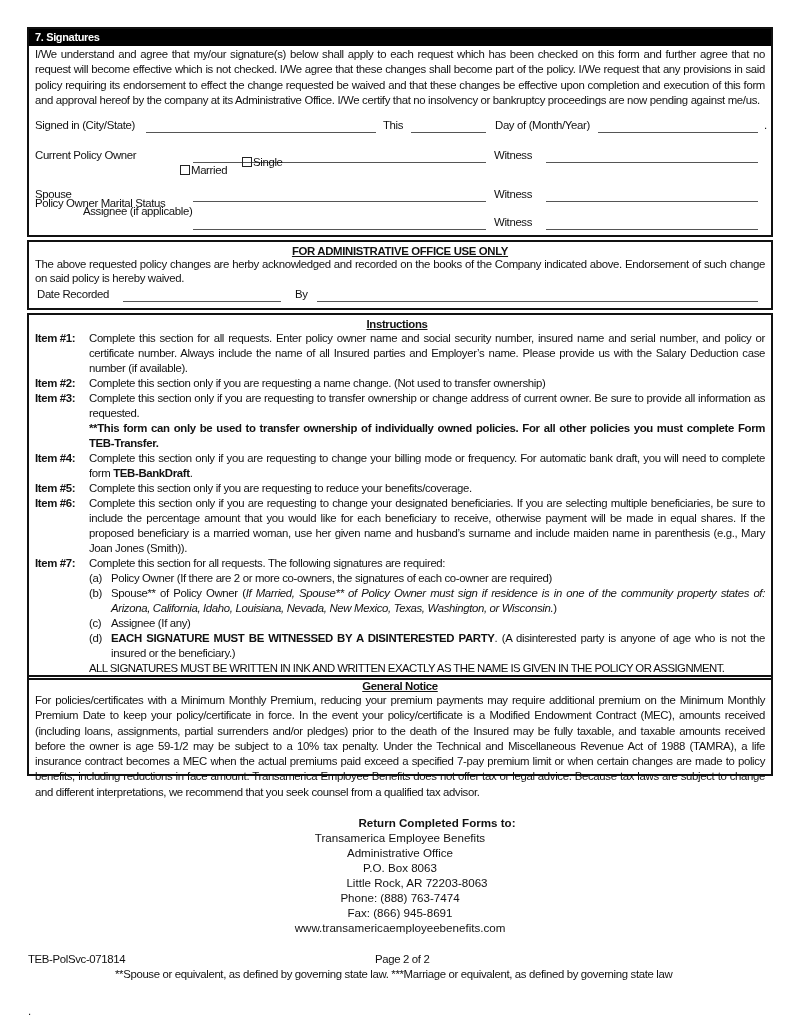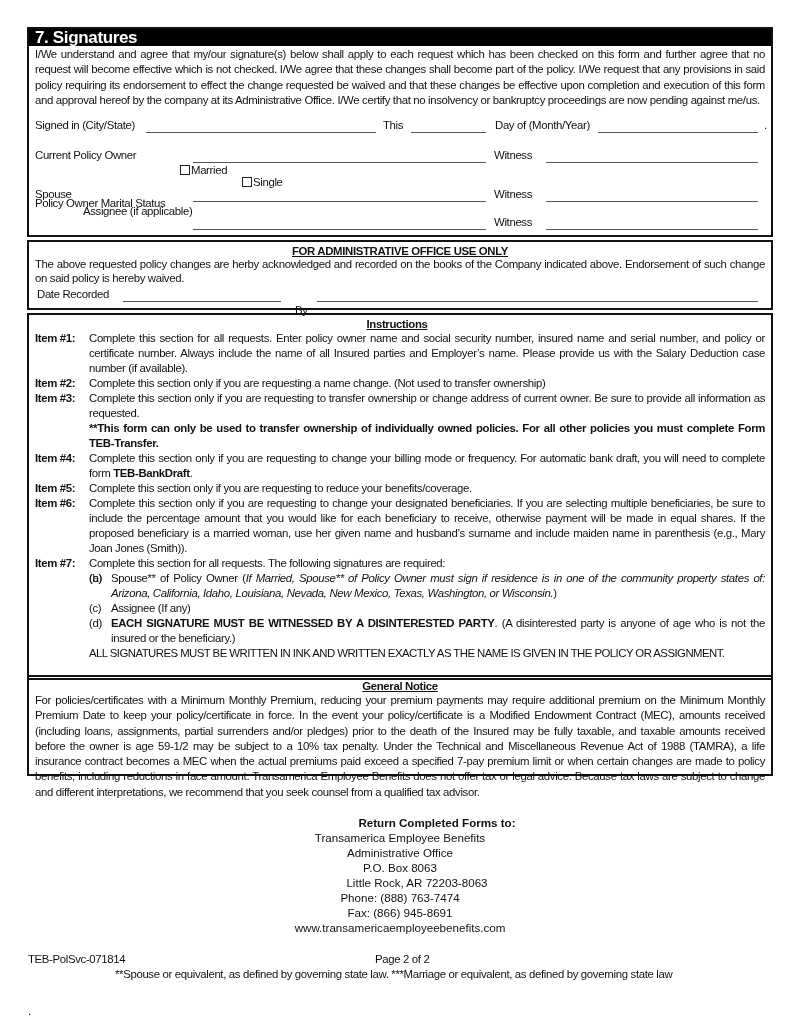--- a/index.html
+++ b/index.html
@@ -1,20 +1,20 @@
 <!DOCTYPE html>
 <html><head>
 <meta charset="utf-8">
 <style>
   html, body { margin:0; padding:0; background:#fff; }
   body { width:800px; height:1035px; position:relative; overflow:hidden;
          font-family:"Liberation Sans", sans-serif; color:#111; font-size:11.4px; }
   .narrow { letter-spacing:-0.35px; }
   .box { position:absolute; left:27px; width:746px; border:2px solid #111; box-sizing:border-box; }
-  .sec-head { background:#000; color:#fff; font-weight:bold; padding:1px 6px; height:15px; line-height:15px; font-size:17px; }
+  .sec-head { background:#000; color:#fff; font-weight:bold; padding:1px 6px; height:15px; line-height:15px; font-size:11px; }
   .para { padding:1px 6px; line-height:15.4px; text-align:justify; }
   .abs { position:absolute; white-space:nowrap; }
   .line { position:absolute; height:0; border-bottom:1px solid #555; }
   .center-title { text-align:center; font-weight:bold; text-decoration:underline; line-height:14px; }
   .instr-row { position:relative; padding-left:60px; line-height:15px; text-align:justify; }
   .instr-label { position:absolute; left:6px; top:0; font-weight:bold; }
   .sub { position:relative; padding-left:22px; }
   .sub .lt { position:absolute; left:0; top:0; }
   .chk { display:inline-block; width:8px; height:8px; border:1px solid #222; margin-right:1px; vertical-align:-1px; }
   .ret { position:absolute; left:0; width:800px; text-align:center; line-height:15px; font-size:11.6px; }
@@ -37,41 +37,41 @@
 
 <span class="abs narrow" style="left:35px; top:149px;">Current Policy Owner</span>
 <div class="line" style="left:193px; width:293px; top:162px;"></div>
 <span class="abs narrow" style="left:494px; top:149px;">Witness</span>
 <div class="line" style="left:546px; width:212px; top:162px;"></div>
 
 <span class="abs narrow" style="left:35px; top:164px;margin-top:33px;">Policy Owner Marital Status</span>
 <span class="abs narrow" style="left:180px; top:164px;">
   <span class="chk"></span><span>Married</span>
 </span>
-<span class="abs narrow" style="left:242px; top:176px;">
+<span class="abs narrow" style="left:242px; top:156px;">
   <span class="chk"></span><span>Single</span>
 </span>
 
 <span class="abs narrow" style="left:35px; top:188px;">Spouse</span>
 <div class="line" style="left:193px; width:293px; top:201px;"></div>
 <span class="abs narrow" style="left:494px; top:188px;">Witness</span>
 <div class="line" style="left:546px; width:212px; top:201px;"></div>
 
 <span class="abs narrow" style="left:35px; top:205px;margin-left:48px;">Assignee (if applicable)</span>
 <div class="line" style="left:193px; width:293px; top:229px;"></div>
 <span class="abs narrow" style="left:494px; top:216px;">Witness</span>
 <div class="line" style="left:546px; width:212px; top:229px;"></div>
 
 <div class="box narrow" style="top:240px; height:70px;">
   <div class="center-title" style="padding-top:2px;">FOR ADMINISTRATIVE OFFICE USE ONLY</div>
   <div class="para" style="line-height:13.5px; padding-top:0;">The above requested policy changes are herby acknowledged and recorded on the books of the Company indicated above.  Endorsement of such change on said policy is hereby waived.</div>
 </div>
 <span class="abs narrow" style="left:37px; top:288px;">Date Recorded</span>
 <div class="line" style="left:123px; width:158px; top:301px;"></div>
-<span class="abs narrow" style="left:295px; top:304px;">By</span>
+<span class="abs narrow" style="left:295px; top:288px;">By</span>
 <div class="line" style="left:317px; width:441px; top:301px;"></div>
 
 <div class="box narrow" style="top:313px; height:367px; padding-right:6px;">
   <div class="center-title" style="padding-top:2px;">Instructions</div>
 
   <div class="instr-row">
     <span class="instr-label">Item #1:</span>
     <span>Complete this section for all requests.  Enter policy owner name and social security number, insured name and serial number, and policy or certificate number.  Always include the name of all Insured parties and Employer’s name.  Please provide us with the Salary Deduction case number (if available).</span>
   </div>
   <div class="instr-row">
@@ -93,20 +93,21 @@
   </div>
   <div class="instr-row">
     <span class="instr-label">Item #6:</span>
     <span>Complete this section only if you are requesting to change your designated beneficiaries.  If you are selecting multiple beneficiaries, be sure to include the percentage amount that you would like for each beneficiary to receive, otherwise payment will be made in equal shares.  If the proposed beneficiary is a married woman, use her given name and husband’s surname and include maiden name in parenthesis (e.g., Mary Joan Jones (Smith)).</span>
   </div>
   <div class="instr-row">
     <span class="instr-label">Item #7:</span>
     <span>Complete this section for all requests.  The following signatures are required:</span>
     <div class="sub">
       <span class="lt">(a)</span>
+      <span>Policy Owner (If there are 2 or more co-owners, the signatures of each co-owner are required)</span>
     </div>
     <div class="sub">
       <span class="lt">(b)</span>
       <span>Spouse** of Policy Owner (</span><i>If Married, Spouse** of Policy Owner must sign if residence is in one of the community property states of: Arizona, California, Idaho, Louisiana, Nevada, New Mexico, Texas, Washington, or Wisconsin.</i><span>)</span>
     </div>
     <div class="sub">
       <span class="lt">(c)</span>
       <span>Assignee (If any)</span>
     </div>
     <div class="sub">

